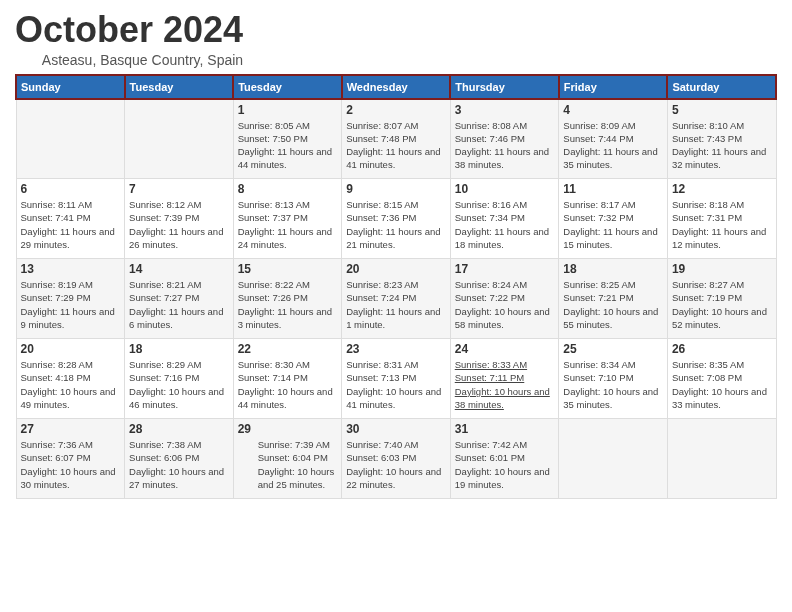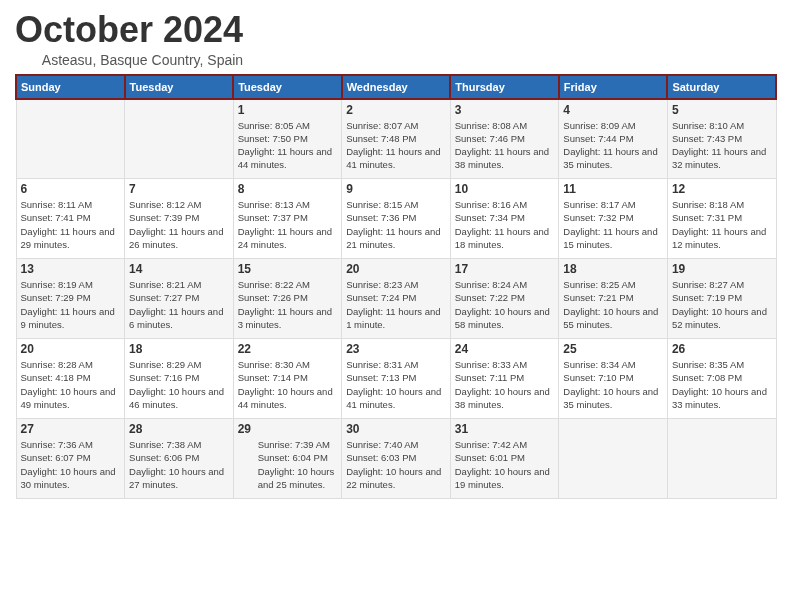--- a/index.html
+++ b/index.html
@@ -259,21 +259,21 @@
 Daylight: 10 hours and 44 minutes.</div>
         </td>
         <td>
           <span class="day-number">23</span>
           <div class="cell-info" style="white-space: pre-line;">Sunrise: 8:31 AM
 Sunset: 7:13 PM
 Daylight: 10 hours and 41 minutes.</div>
         </td>
         <td>
           <span class="day-number">24</span>
-          <div class="cell-info" style="white-space: pre-line;">Sunrise: 8:33 AM
+          <div class="cell-info" style="white-space: pre-line; text-decoration: underline;">Sunrise: 8:33 AM
 Sunset: 7:11 PM
 Daylight: 10 hours and 38 minutes.</div>
         </td>
         <td>
           <span class="day-number">25</span>
           <div class="cell-info" style="white-space: pre-line;">Sunrise: 8:34 AM
 Sunset: 7:10 PM
 Daylight: 10 hours and 35 minutes.</div>
         </td>
         <td>

